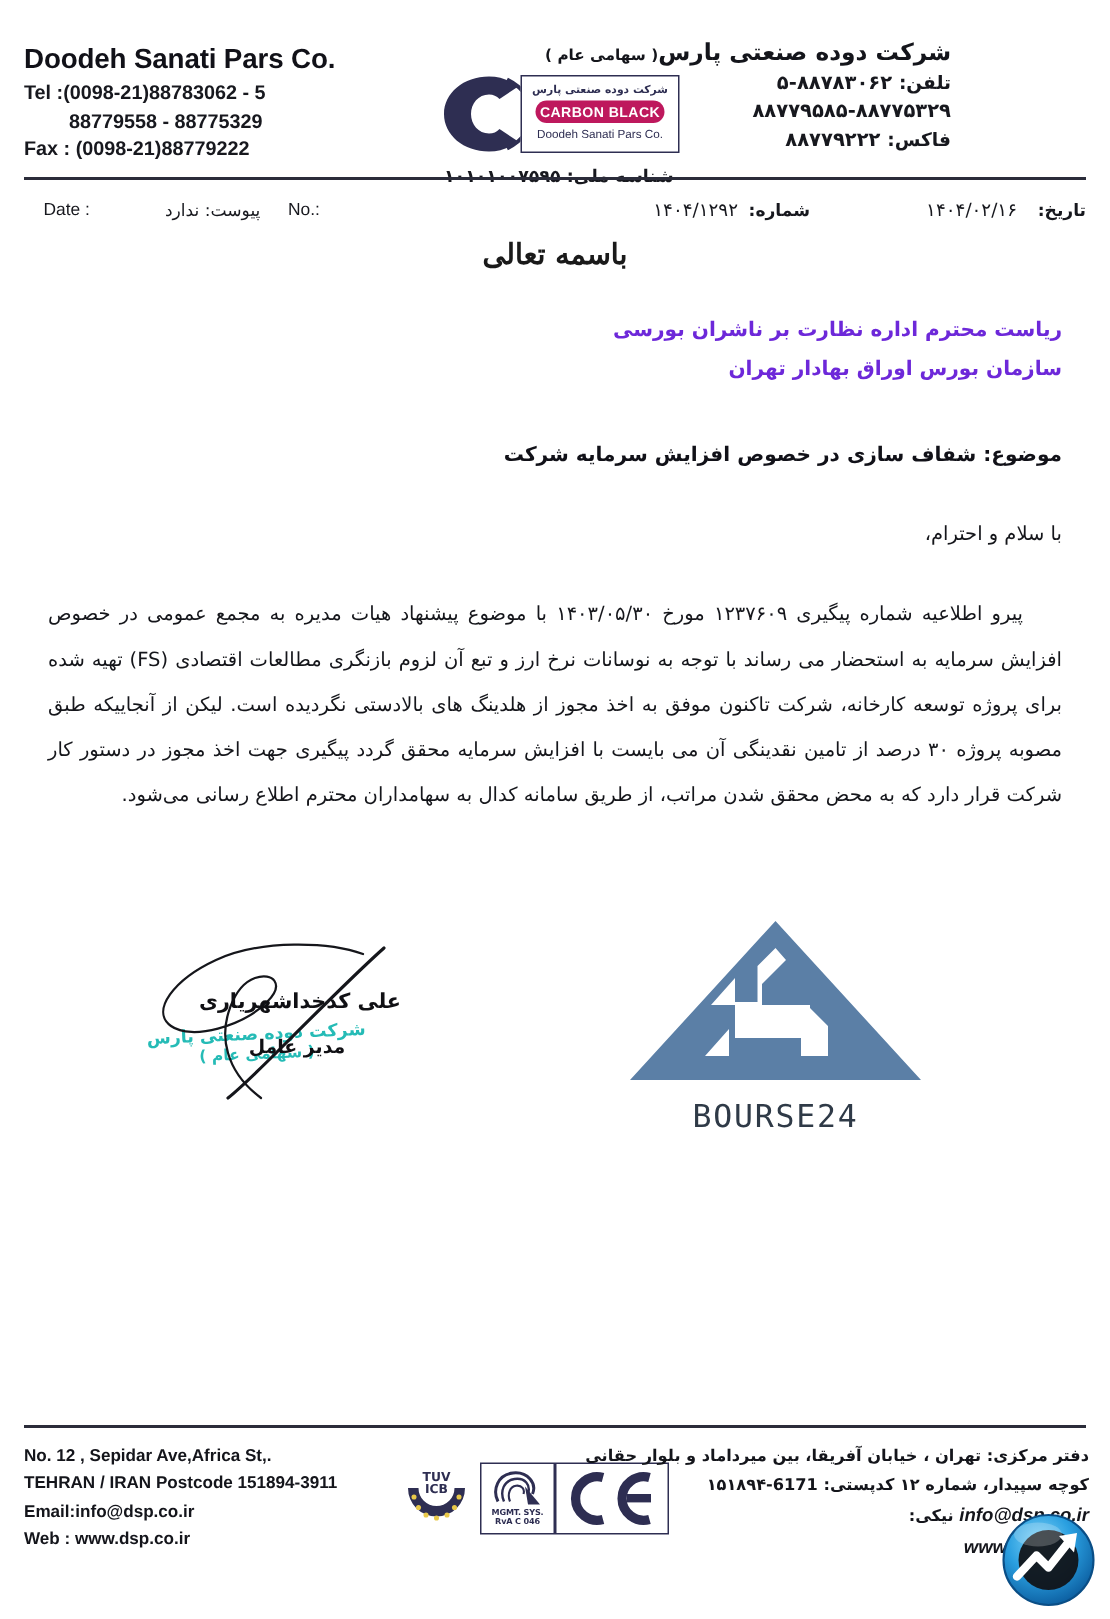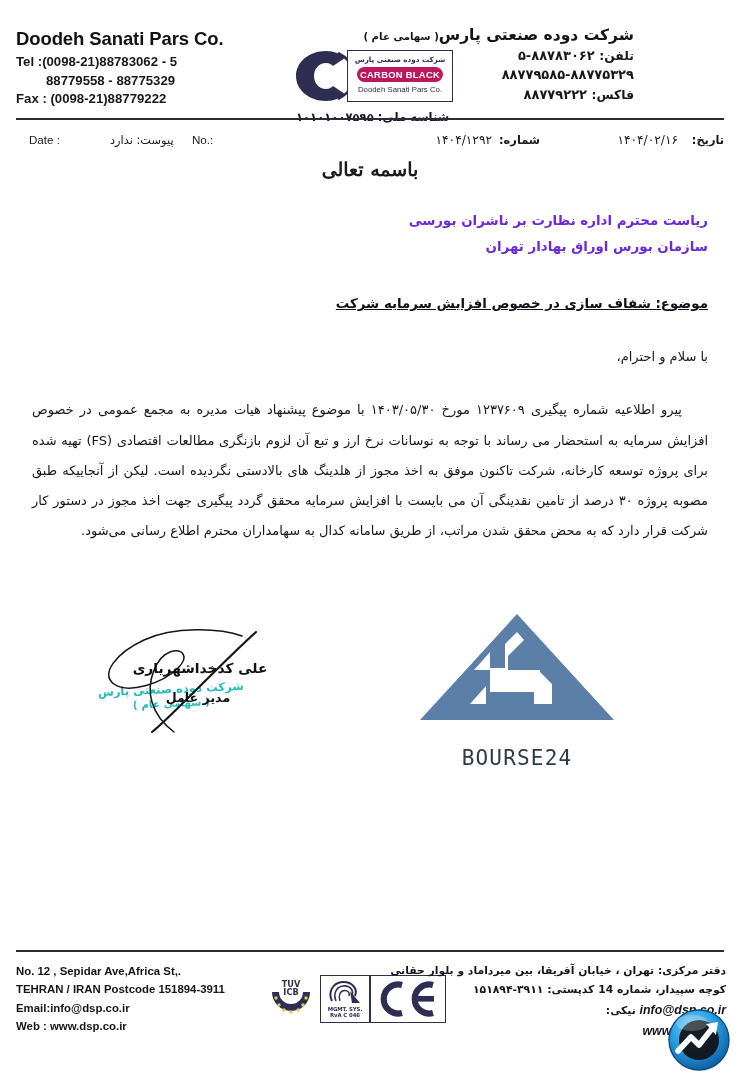--- a/index.html
+++ b/index.html
@@ -213,21 +213,20 @@
     color: #6d28d9;
     line-height: 1.95;
     margin: 0 0 0 0;
   }
   .subject {
     font-size: 13.4px;
     font-weight: bold;
     color: #111118;
     margin-top: 31px;
     line-height: 1.9;
-    text-decoration: underline;
   }
   .greeting {
     font-size: 13px;
     color: #15161b;
     margin-top: 28px;
     line-height: 1.9;
   }
   .para {
     font-size: 13px;
     color: #15161b;
@@ -299,21 +298,21 @@
   
   .watermark {
     position: absolute;
     left: 412px;
     top: 608px;
     width: 210px;
     height: 150px;
     text-align: center;
   }
   .wm-word {
-    margin-top: 16px;
+    margin-top: 2px;
     font-family: "DejaVu Sans Mono", monospace;
     font-size: 21px;
     letter-spacing: 1.2px;
     color: #2f3a47;
     direction: ltr;
   }
 
   
   .rule-bot {
     position: absolute;
@@ -541,21 +540,21 @@
       <svg width="74" height="46" viewBox="0 0 74 46">
         <path d="M31 9 A14.5 14.5 0 1 0 31 37" fill="none" stroke="#2e2e52" stroke-width="6.2"></path>
         <path d="M62 9 A14.5 14.5 0 1 0 62 37" fill="none" stroke="#2e2e52" stroke-width="6.2"></path>
         <rect x="47" y="20" width="16" height="5.6" fill="#2e2e52"></rect>
       </svg>
     </div>
   </div>
 
   <div class="ftr-right">
     <div>دفتر مرکزی: تهران ، خیابان آفریقا، بین میرداماد و بلوار حقانی</div>
-    <div>کوچه سپیدار، شماره 14    کدپستی: ۳۹۱۱-۱۵۱۸۹۴</div>
+    <div>کوچه سپیدار، شماره ۱۲    کدپستی: 6171-۱۵۱۸۹۴</div>
     <div class="row-mail">
       <span class="em">info@dsp.co.ir</span>
       <span>نیکی:</span>
     </div>
     <div>
       <span class="em">www.dsp.co.ir</span>
     </div>
   </div>
 
   <svg class="badge-b24" viewBox="0 0 66 66">

